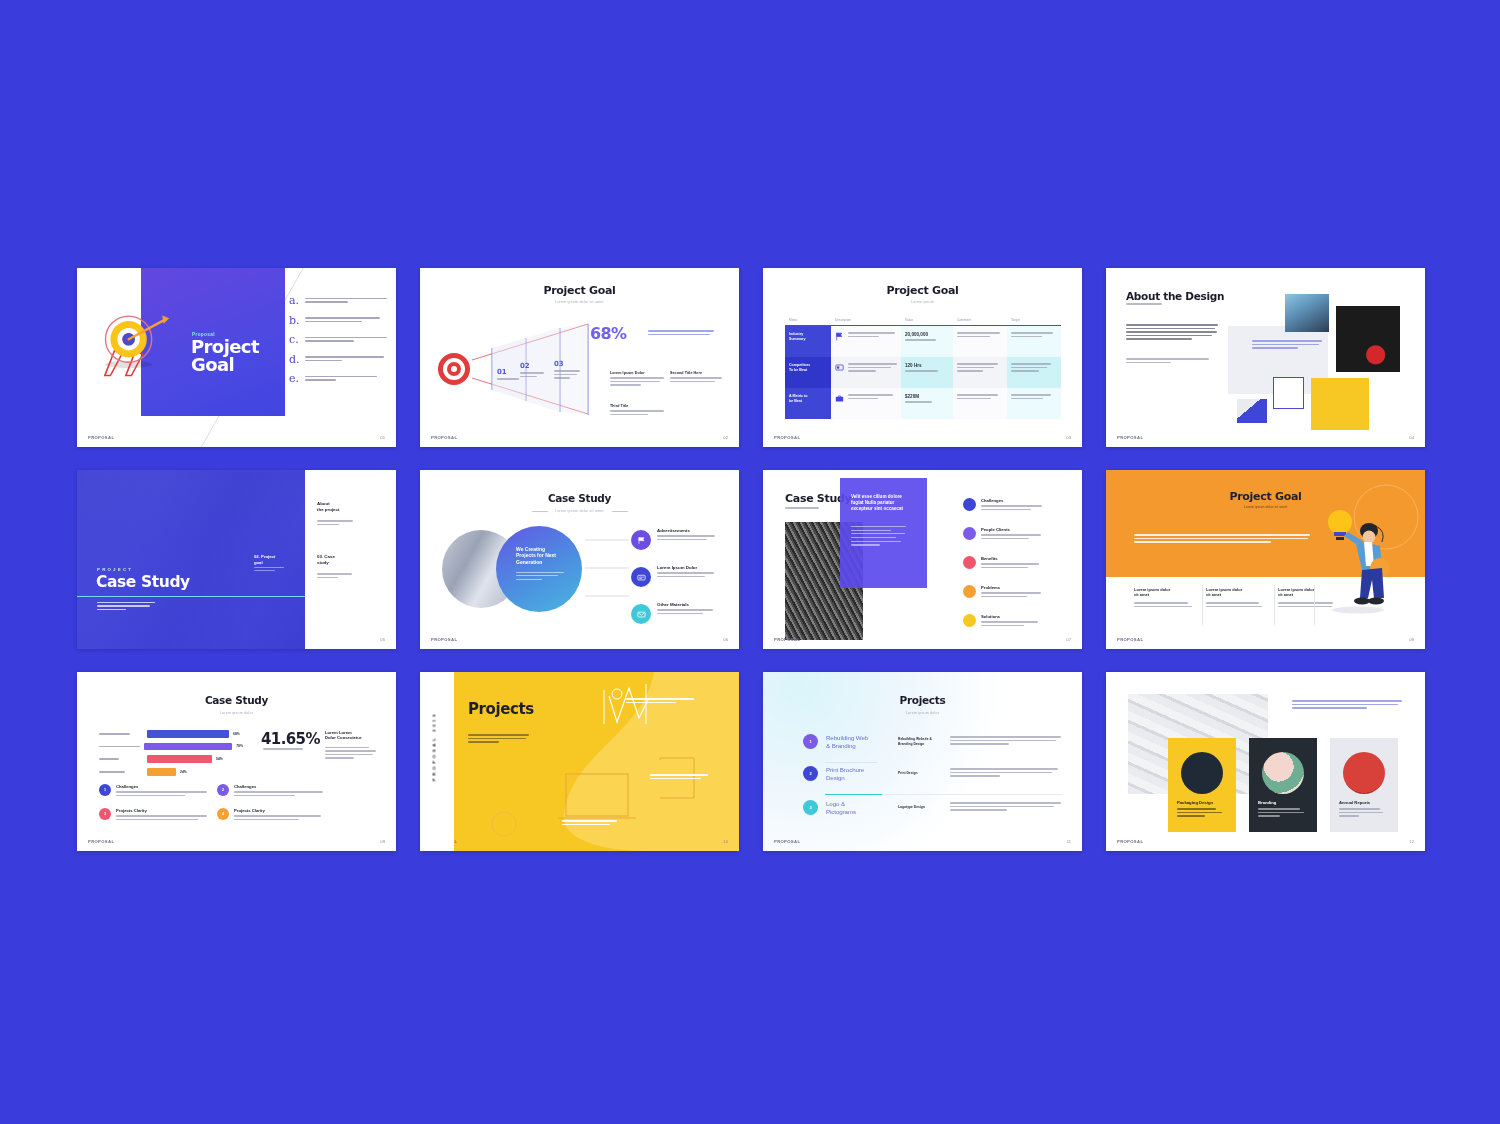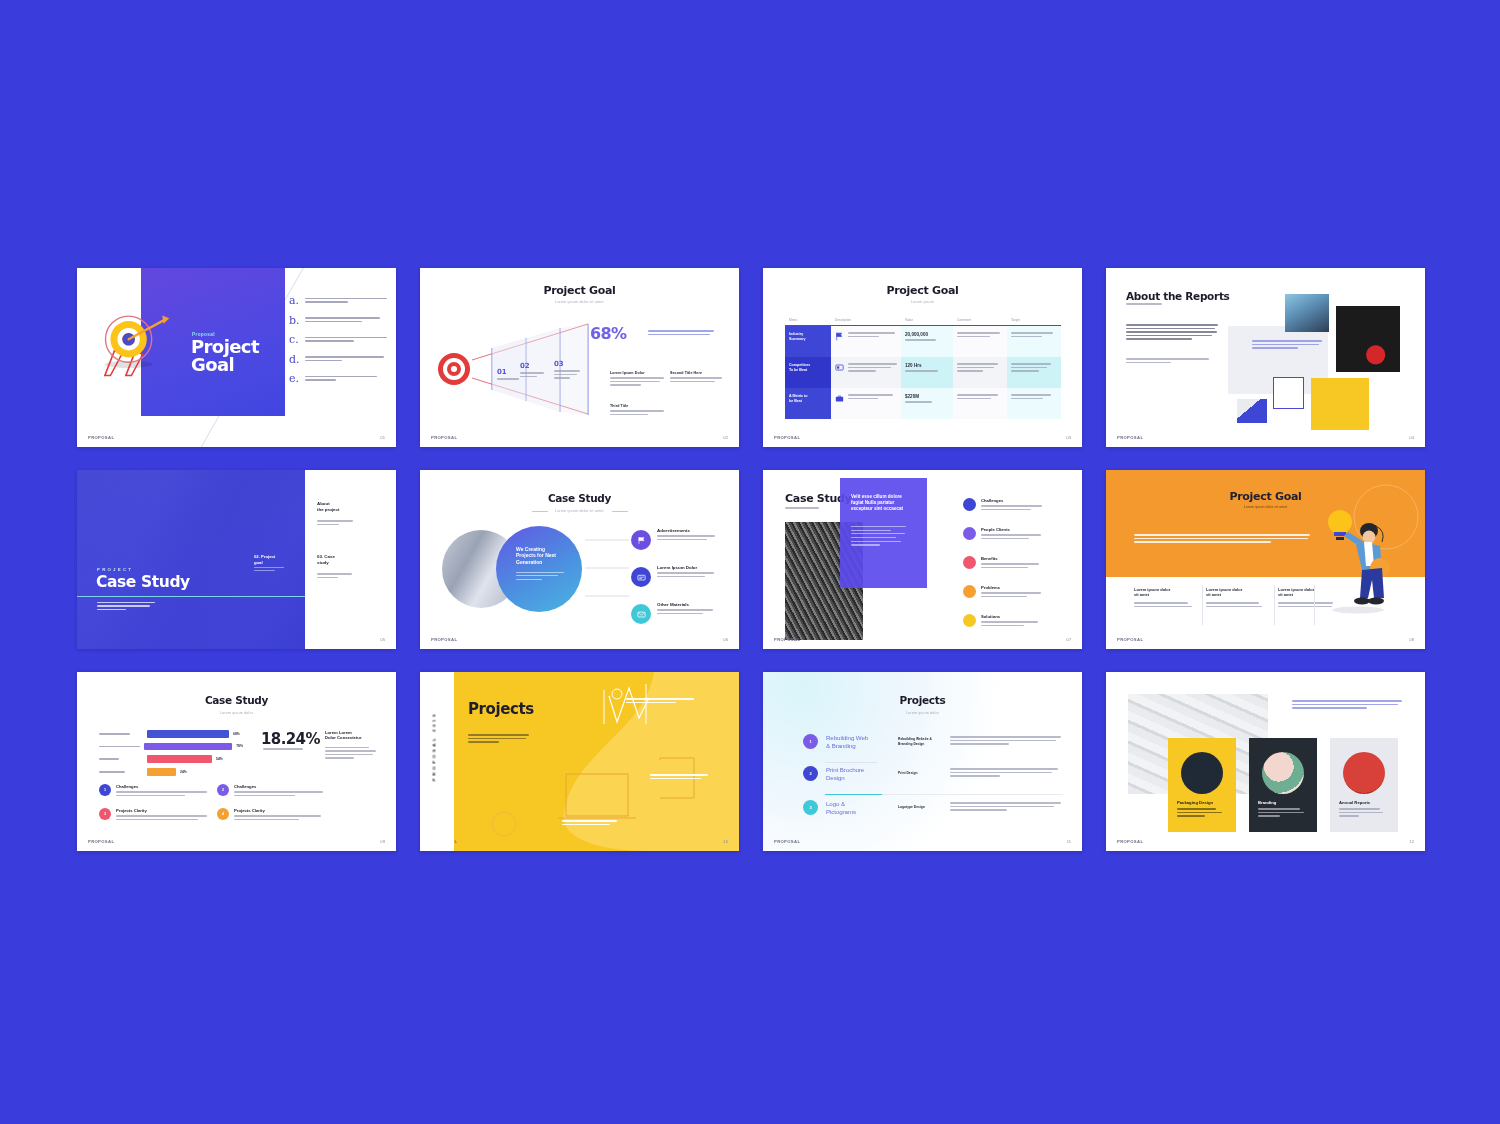--- a/index.html
+++ b/index.html
@@ -402,21 +402,21 @@
             <span class="fake-l" style="width:86%"></span>
             <span class="fake-l" style="width:70%"></span>
           </div>
       </div>
     </div>
     <div class="footer-brand blur">PROPOSAL</div>
     <div class="footer-num blur">03</div>
   </div>
 
   <div class="slide">
-    <div class="s4-h">About the Reports</div>
+    <div class="s4-h">About the Design</div>
     <div class="blur" style="position:absolute;left:20px;top:35px;width:36px;">
         <span class="fake-l" style="width:100%"></span>
       </div>
     <div class="blur" style="position:absolute;left:20px;top:56px;width:92px;">
       <span class="fake-l" style="width:100%;background:#55576b"></span>
       <span class="fake-l" style="width:97%;background:#55576b"></span>
       <span class="fake-l" style="width:99%;background:#55576b"></span>
       <span class="fake-l" style="width:94%;background:#55576b"></span>
       <span class="fake-l" style="width:72%;background:#55576b"></span>
     </div>
@@ -695,21 +695,21 @@
       </div>
       <div class="bar-row">
         <div class="bar-lab blur">
             <span style="width:58%"></span>
           </div>
         <div class="bar" style="width:29px;background:#F5A033;"></div>
         <div class="bar-val blur">24%</div>
       </div>
     </div>
 
-    <div class="s9-pct">18.24%</div>
+    <div class="s9-pct">41.65%</div>
     <div class="blur" style="position:absolute;left:186px;top:76px;width:40px;">
         <span class="fake-l" style="width:100%"></span>
       </div>
 
     <div style="position:absolute;left:248px;top:58px;width:54px;">
       <div class="blur" style="font-size:4.2px;font-weight:700;color:#1b1b2b;line-height:5.4px;">Lorem Lorem<br>Dolor Consectetur</div>
       <div class="blur" style="margin-top:6px;">
         <span class="fake-l" style="width:82%"></span>
           <span class="fake-l" style="width:94%"></span>
         <span class="fake-l" style="width:88%"></span>

